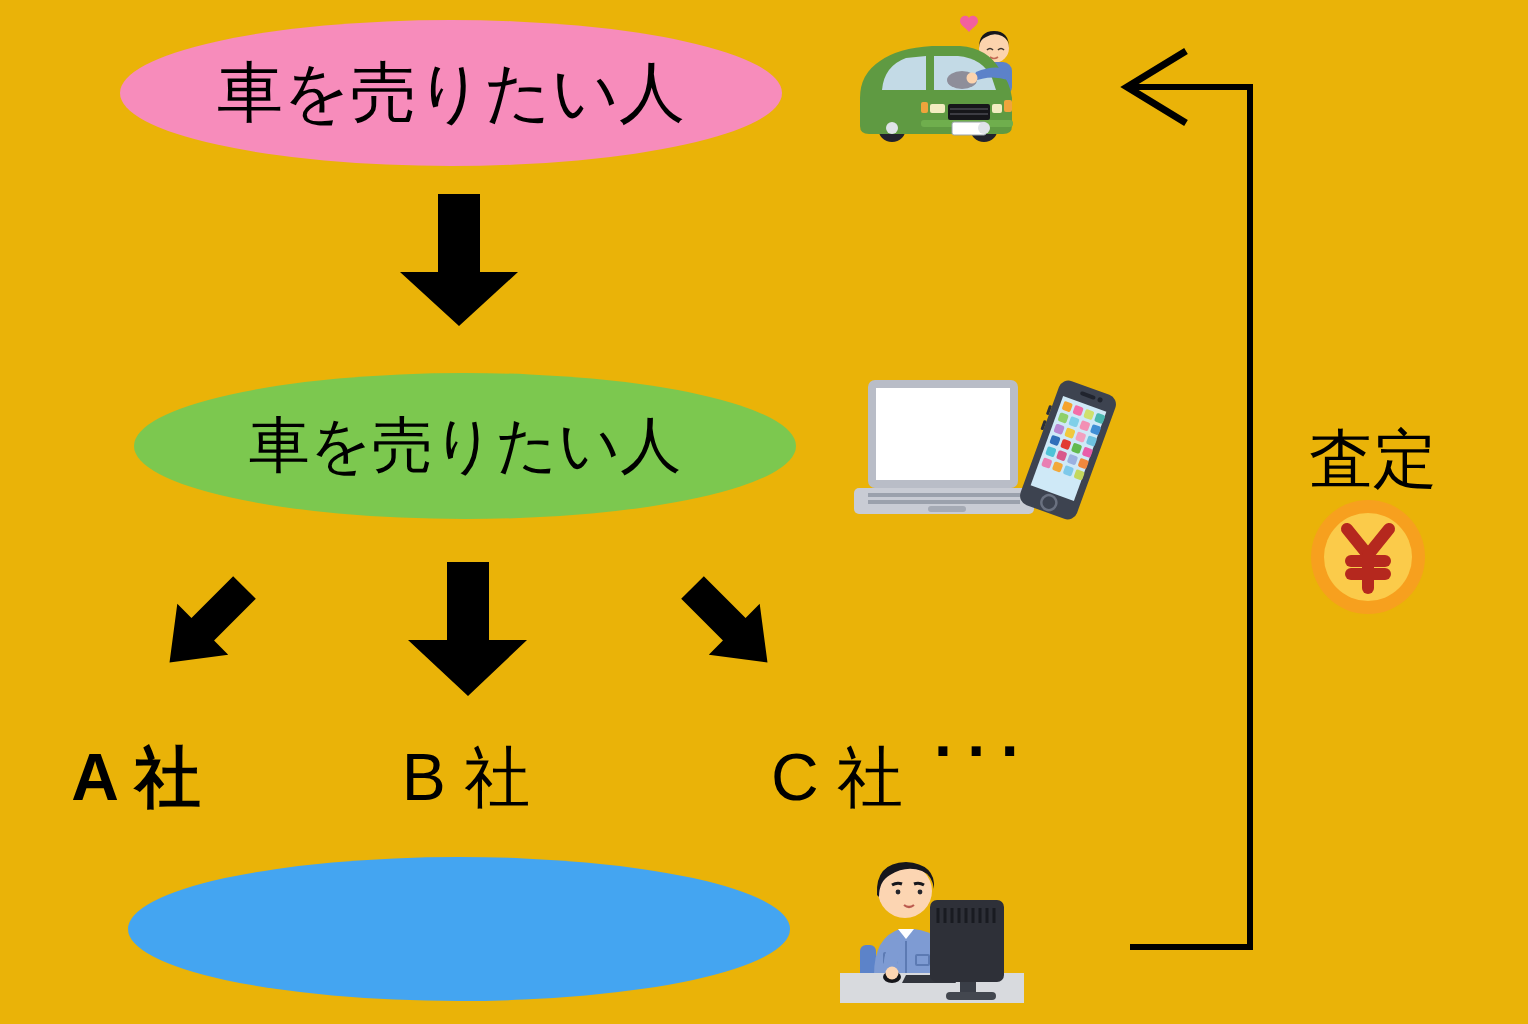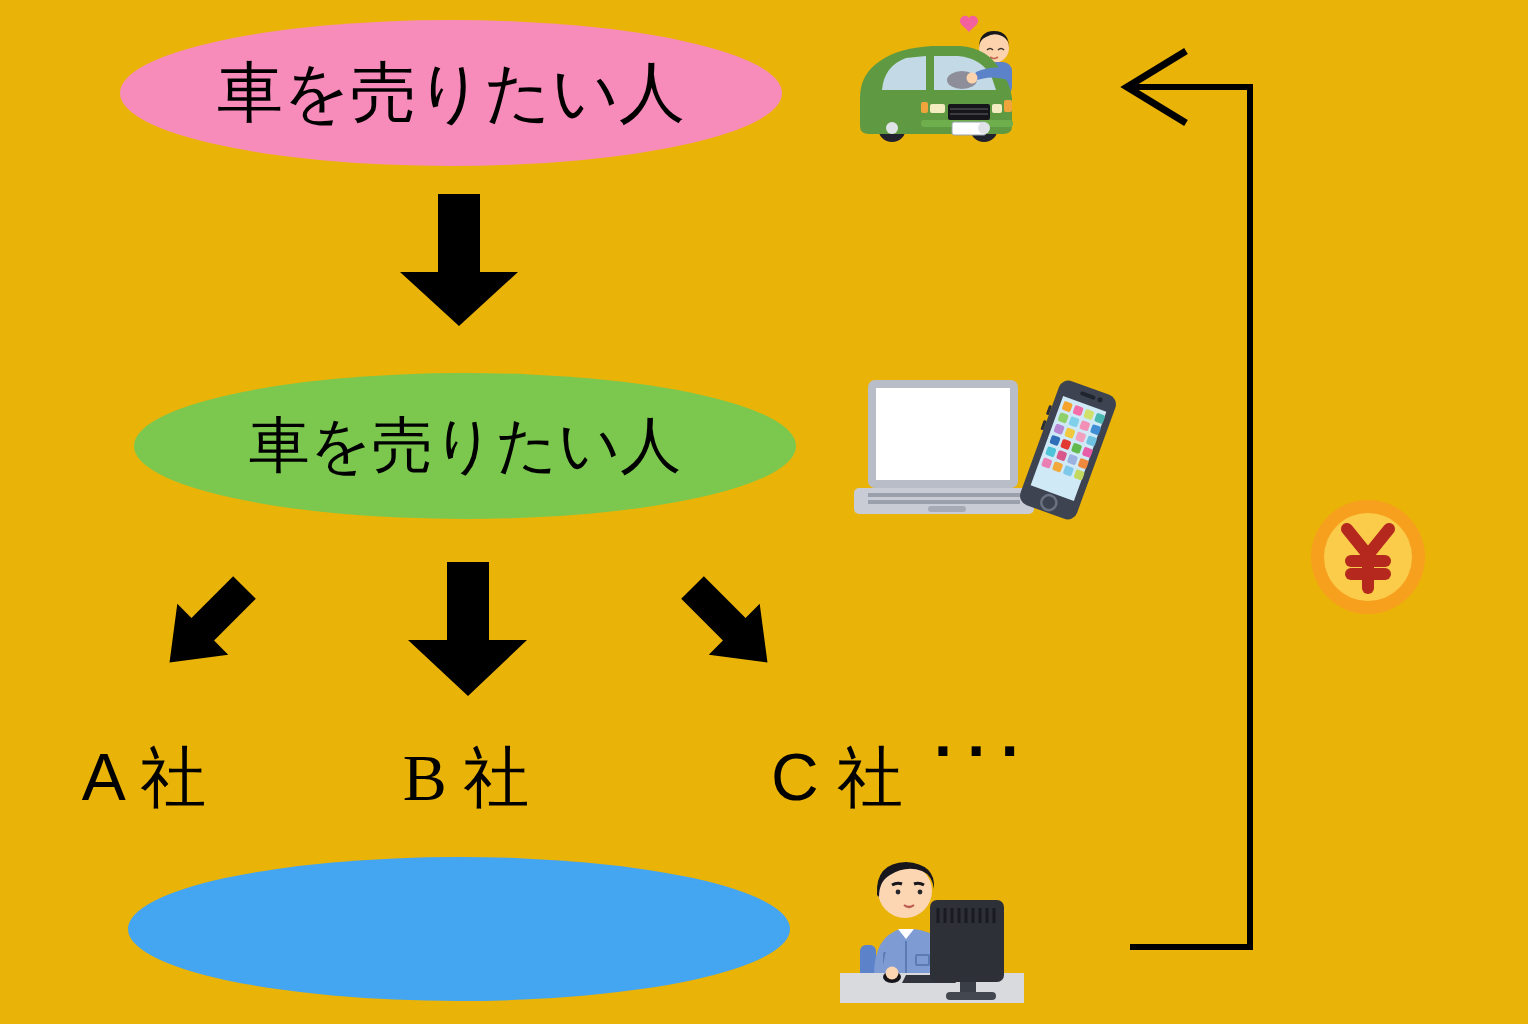--- a/index.html
+++ b/index.html
@@ -55,25 +55,26 @@
         <path d="M1368,555 L1368,588"></path>
         <path d="M1351,561 L1385,561"></path>
         <path d="M1351,574 L1385,574"></path>
       </g>
     </g>
   </svg>
 
   <div class="node-label seller">車を売りたい人</div>
   <div class="node-label site">車を売りたい人</div>
 
-  <div class="company-label" style="left:144px;">A 社</div>
-  <div class="company-label" style="left:466px;font-family:Liberation Serif, serif;">B 社</div>
+  <div class="company-label" style="left:136px;font-weight:bold;">A 社</div>
+  <div class="company-label" style="left:466px;">B 社</div>
   <div class="company-label" style="left:790px;margin-left:47px;">C 社</div>
   <div class="ellipsis">···</div>
 
+  <div class="assessment-label">査定</div>
 
   <svg id="car-illus" class="illus" viewBox="0 0 178 132">
     <path d="M121,18 C117,13 112,11 112,7 C112,1 121,0 121,5 C121,0 130,1 130,7 C130,11 125,13 121,18 Z" fill="#f2609e"></path>
     <g>
       <circle cx="146" cy="34" r="15" fill="#fcd3ad"></circle>
       <path d="M131,34 Q131,17 146,17 Q161,17 161,34 Q161,25 154,22 Q146,18 138,23 Q131,26 131,34 Z" fill="#17171c"></path>
       <path d="M139,36 q3,-3 6,0" stroke="#40342c" stroke-width="1.6" fill="none"></path>
       <path d="M150,36 q3,-3 6,0" stroke="#40342c" stroke-width="1.6" fill="none"></path>
       <path d="M142,43 q4,3 8,0" stroke="#c46a54" stroke-width="1.6" fill="none"></path>
       <rect x="128" y="48" width="36" height="34" rx="9" fill="#5c82c9"></rect>

